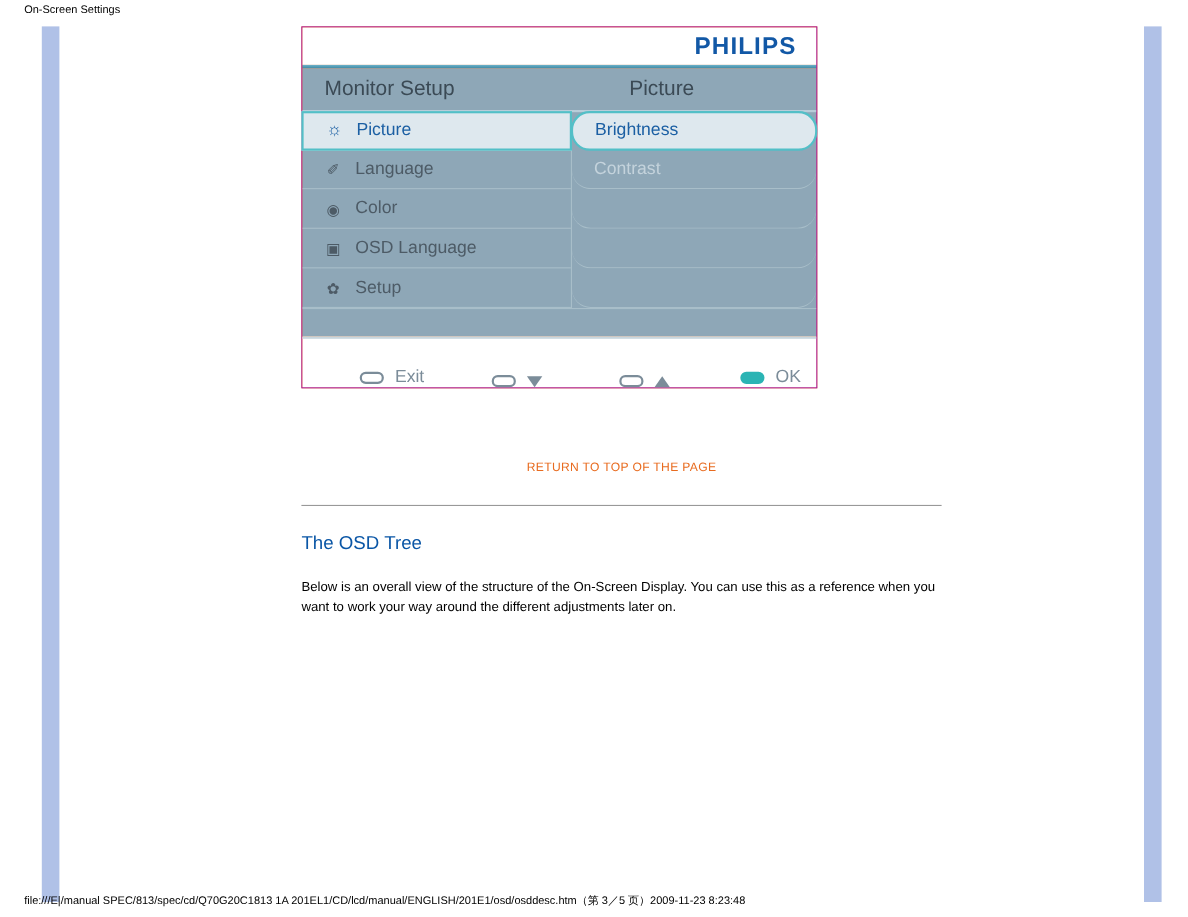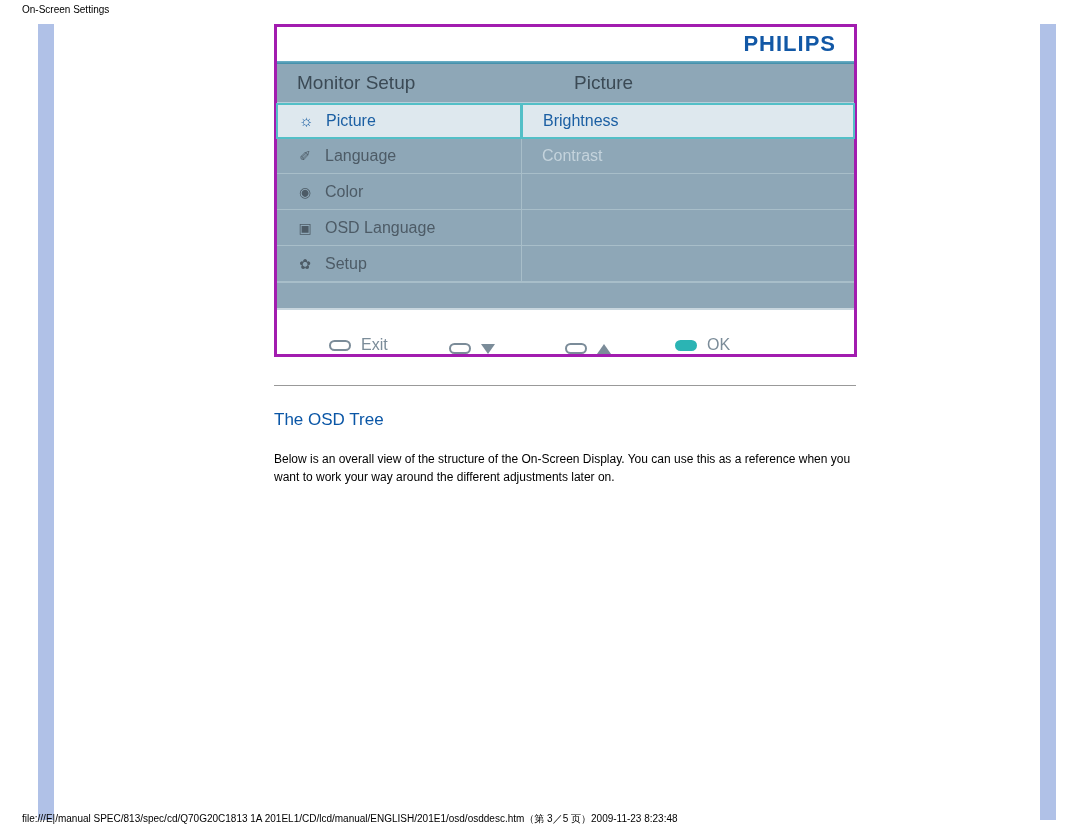--- a/index.html
+++ b/index.html
@@ -36,22 +36,22 @@
   .content-area {
     position: absolute;
     left: 54px;
     top: 24px;
     right: 24px;
     padding-left: 220px;
     padding-right: 220px;
   }
   
   .osd-panel {
-    border: 3px solid #a21caf;
-    width: 583px;
+    border: 1px solid #a21caf;
+    width: 469px;
     background: #f97316;
     margin-left: 0;
   }
   .osd-header {
     background: #fff;
     height: 34px;
     display: flex;
     justify-content: flex-end;
     align-items: center;
     padding-right: 18px;
@@ -125,20 +125,21 @@
   .menu-row.hi .menu-icon { color: #1b5fa3; }
   .menu-label { padding-left: 8px; }
   .right-row {
     height: 36px;
     display: flex;
     align-items: center;
     padding-left: 20px;
     border-bottom: 1px solid #a8bec9;
     font-size: 16px;
     color: #c4d3dc;
+    border-radius: 17px;
   }
   .right-row.hi {
     background: #dee8ee;
     color: #1b5fa3;
     border: 2px solid #53bfc7;
     margin: -1px;
     position: relative;
   }
   .right-row.empty { color: transparent; }
   .osd-spacer {
@@ -294,20 +295,21 @@
         <span class="pill"></span>
         <span class="tri-up"></span>
       </div>
       <div class="foot-item foot-ok">
         <span class="pill ok"></span>
         <span>OK</span>
       </div>
     </div>
   </div>
 
+  <div class="return-link" style="width:582px;">RETURN TO TOP OF THE PAGE</div>
 
   <hr class="hr">
 
   <div class="section-hd">The OSD Tree</div>
 
   <p class="body-text">Below is an overall view of the structure of the On-Screen Display. You can use this as a reference when you want to work your way around the different adjustments later on.</p>
 
 </div>
 
 <div class="footer-path">file:///E|/manual SPEC/813/spec/cd/Q70G20C1813 1A 201EL1/CD/lcd/manual/ENGLISH/201E1/osd/osddesc.htm（第 3／5 页）2009-11-23 8:23:48</div>

